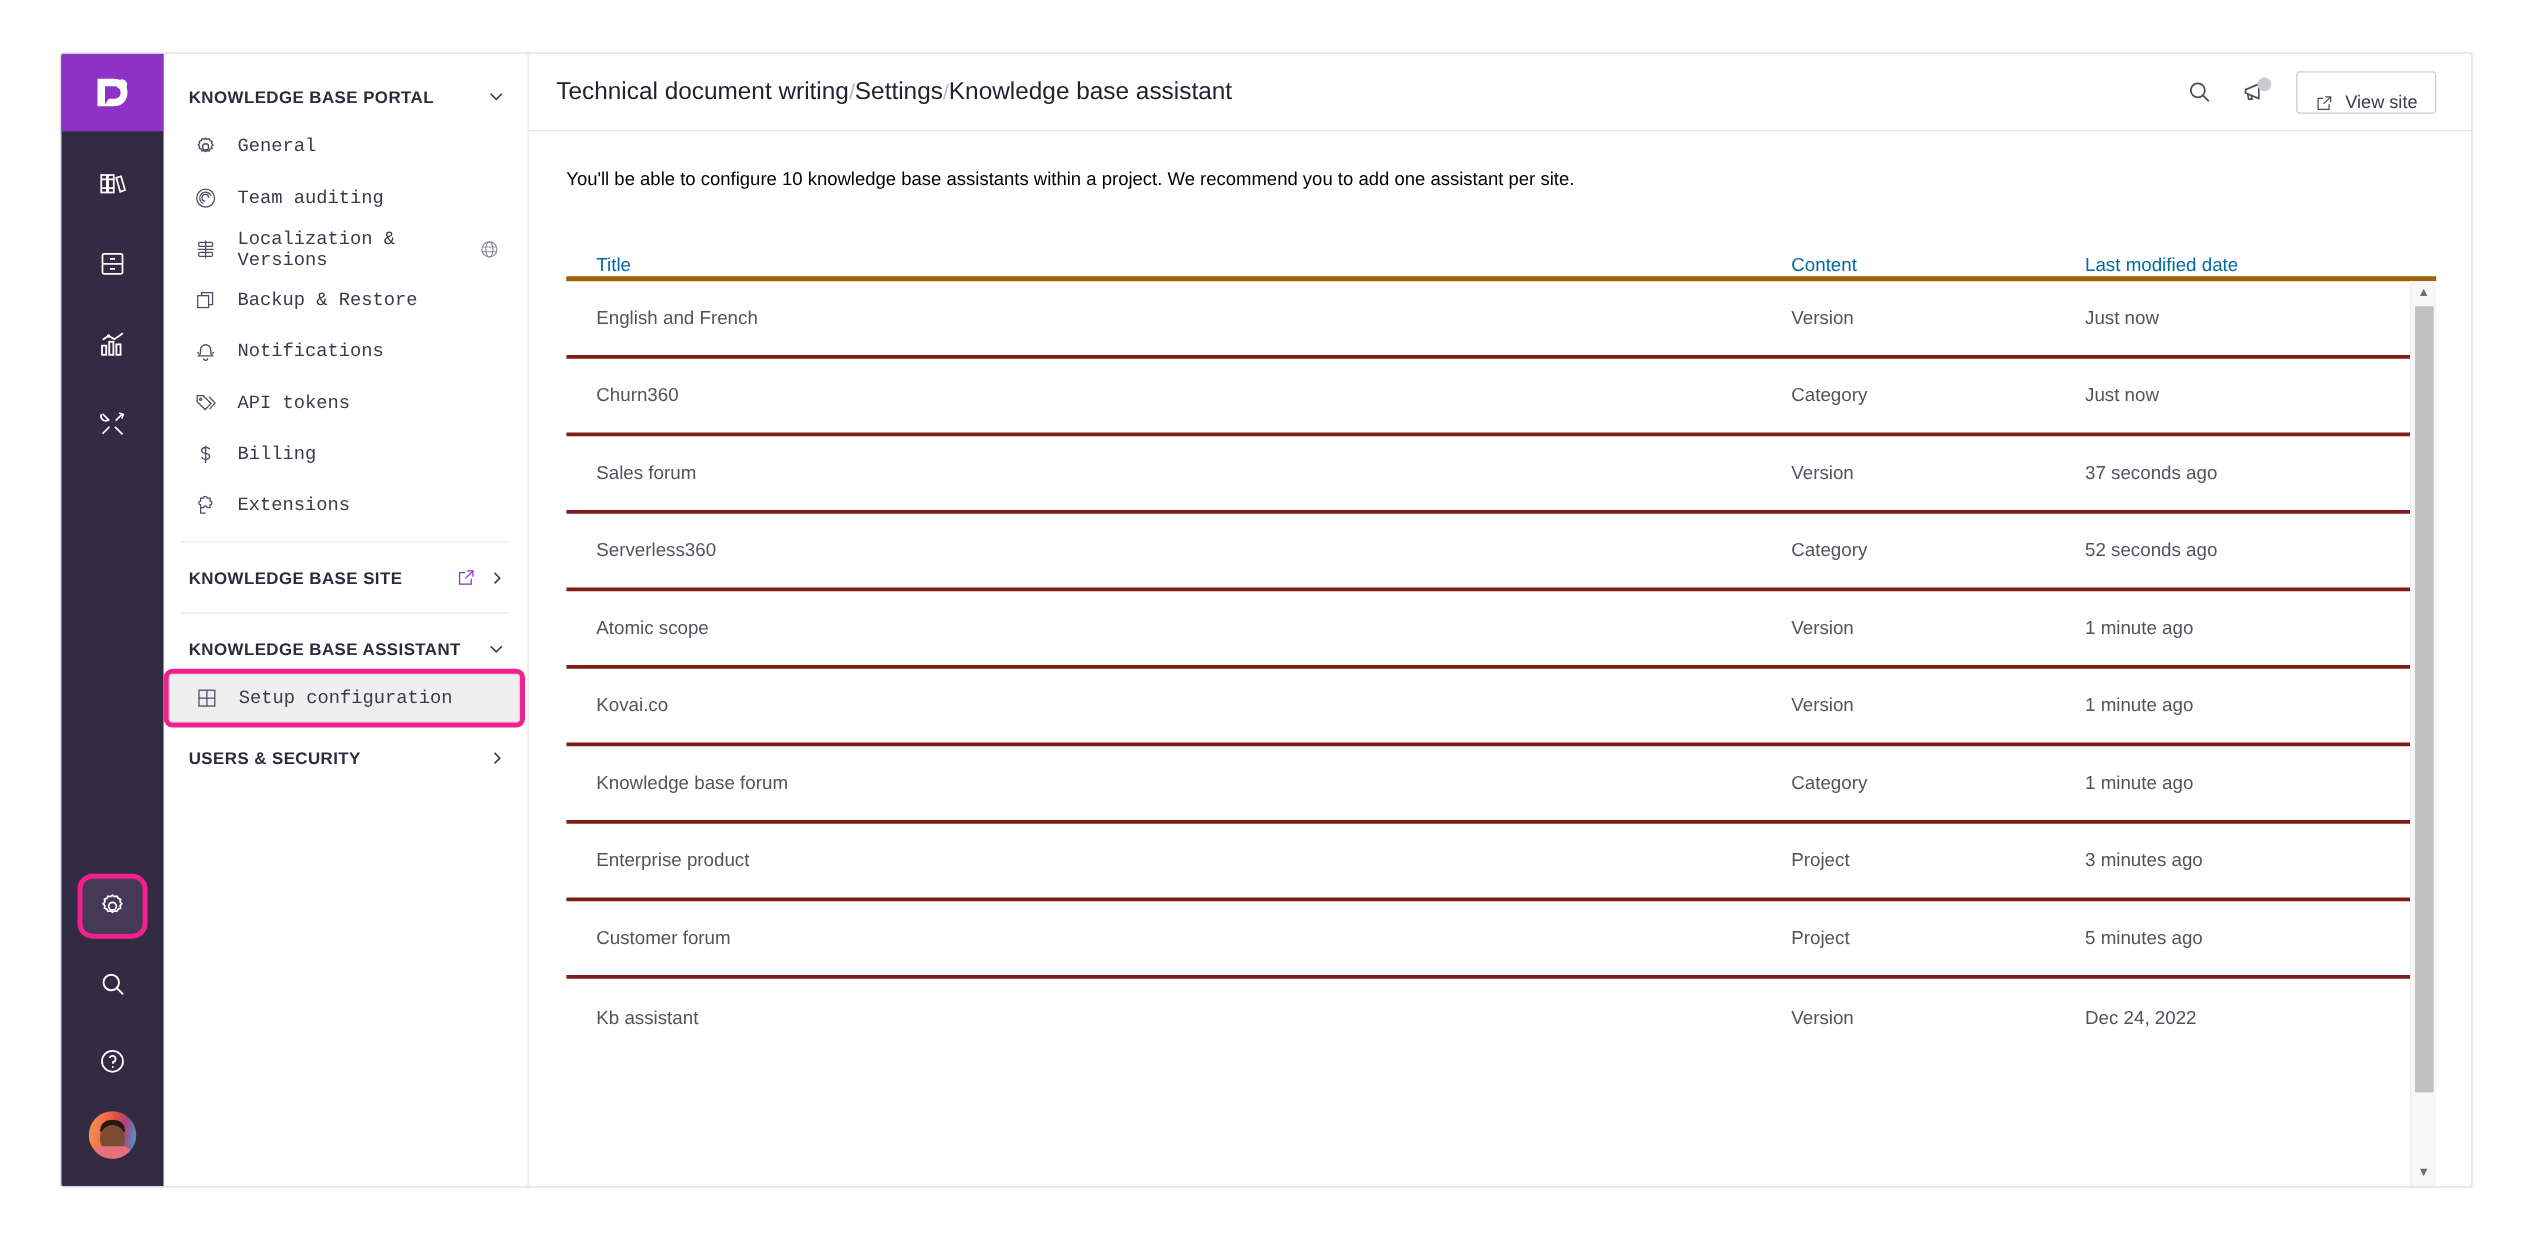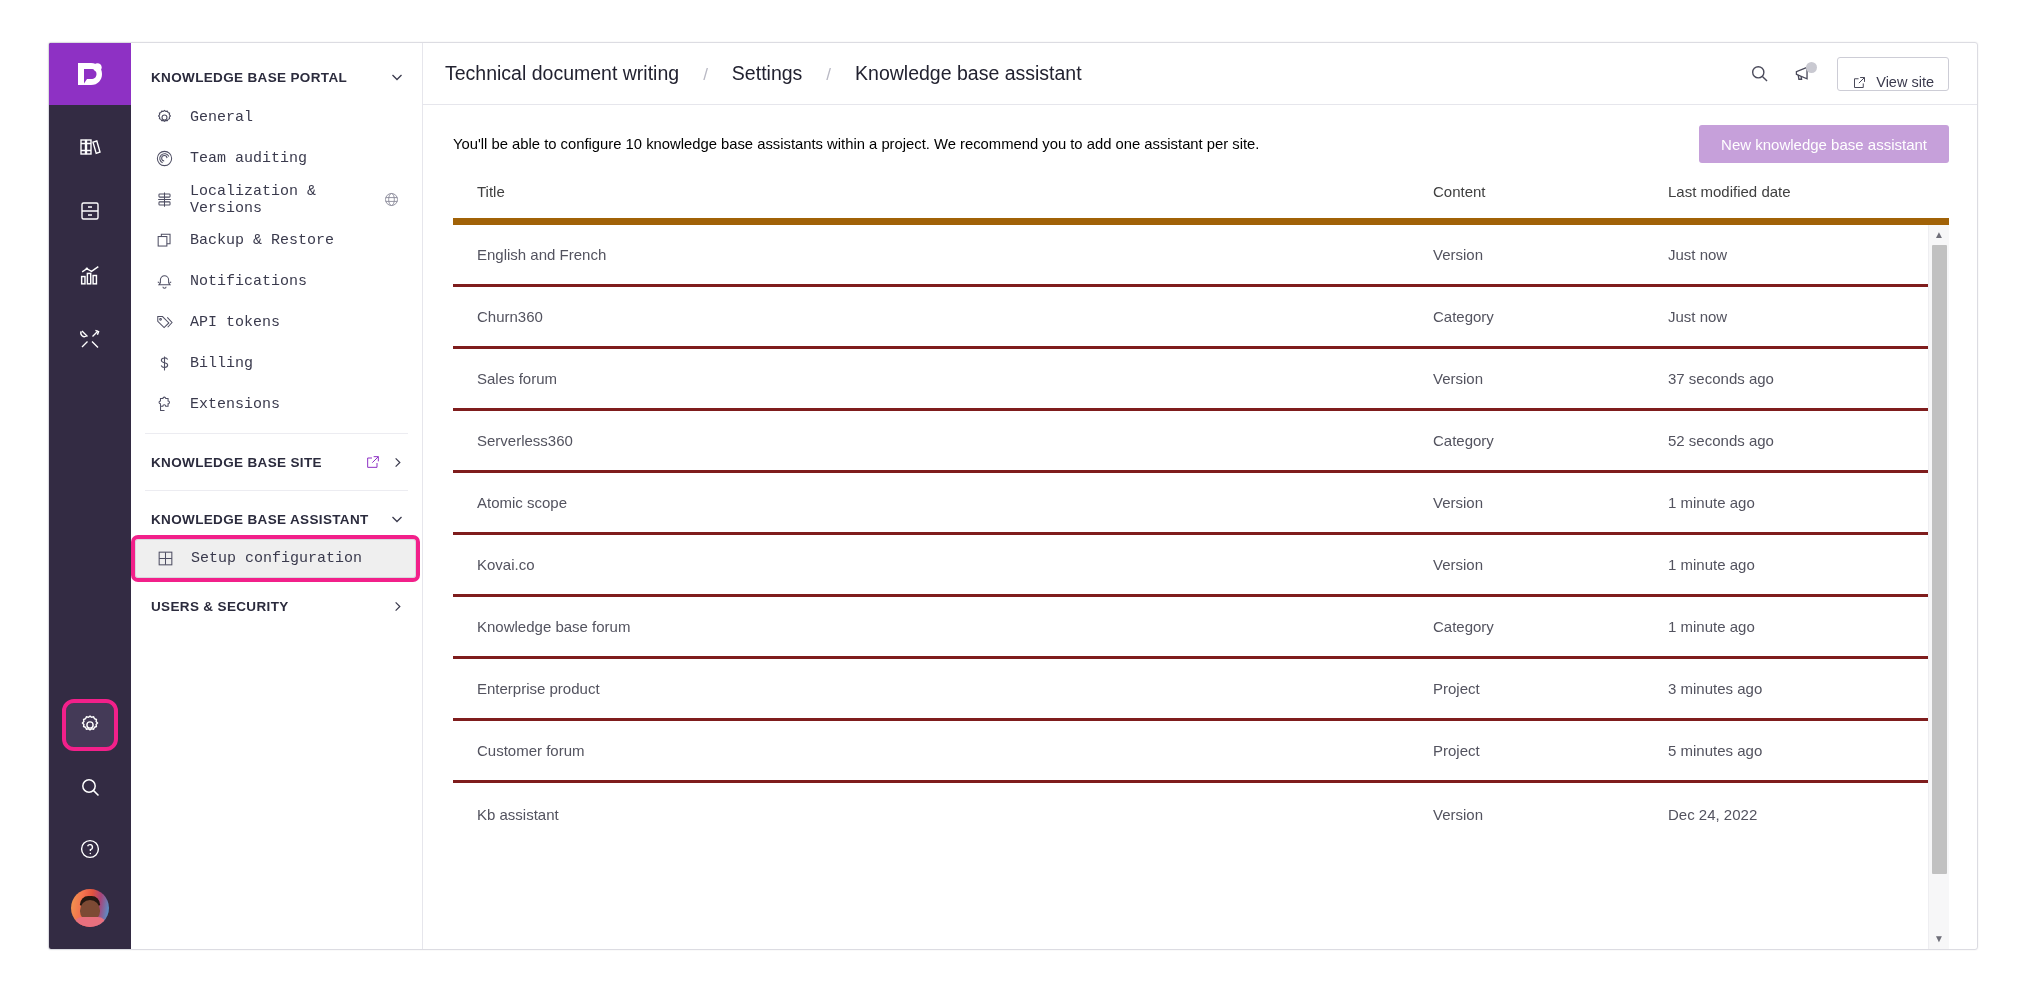--- a/index.html
+++ b/index.html
@@ -123,21 +123,21 @@
 
   
   .main { flex: 1; display: flex; flex-direction: column; min-width: 0; }
   .topbar {
     height: 62px;
     border-bottom: 1px solid #e6e6ec;
     display: flex; align-items: center;
     padding: 0 28px 0 22px;
     flex: none;
   }
-  .breadcrumb { display: flex; align-items: baseline; gap: 24px; font-size: 19.5px; color: #222230; }
+  .breadcrumb { display: flex; align-items: baseline; gap: 0; font-size: 19.5px; color: #222230; }
   .crumb-sep { color: #b9b9c4; font-size: 17px; }
   .topbar-right { margin-left: auto; display: flex; align-items: center; gap: 22px; }
   .view-site-btn {
     display: flex; align-items: flex-end; gap: 9px;
     height: 34px; padding: 0 14px;
     border: 1px solid #cdcdd6; border-radius: 3px;
     font-size: 14.5px; color: #3a3a4d; background: #fff; cursor: pointer;
   }
   .icon-btn { display:flex; align-items:center; justify-content:center; cursor:pointer; position:relative; }
   .badge-dot {
@@ -156,24 +156,24 @@
     border: none;
     border-radius: 3px;
     height: 38px;
     padding: 0 22px;
     font-size: 15px;
     font-family: "Liberation Sans", sans-serif;
     cursor: pointer;
   }
 
   .table-head {
-    display: flex; align-items: flex-start;
+    display: flex; align-items: flex-end;
     height: 42px;
-    border-bottom: 7px solid #a16207;
-    font-size: 15px; color: #404040;
+    border-bottom: 4px solid #a16207;
+    font-size: 15px; color: #0369a1;
     flex: none;
   }
   .col-title { flex: 1; padding-left: 24px; }
   .col-content { width: 235px; flex:none; }
   .col-date { width: 260px; flex:none; }
 
   .table-body-wrap { flex: 1; display: flex; min-height: 0; }
   .table-body { flex: 1; overflow: hidden; min-width: 0; }
   .trow {
     display: flex; align-items: center;
@@ -454,21 +454,20 @@
             </svg>
           <span>View site</span>
         </div>
       </div>
     </div>
 
     <div class="content">
 
       <div class="notice-row">
         <div class="notice-text">You'll be able to configure 10 knowledge base assistants within a project. We recommend you to add one assistant per site.</div>
-        <button class="new-btn">New knowledge base assistant</button>
       </div>
 
       <div class="table-head">
         <div class="col-title">Title</div>
         <div class="col-content">Content</div>
         <div class="col-date">Last modified date</div>
         <div style="width:21px;flex:none"></div>
       </div>
 
       <div class="table-body-wrap">

